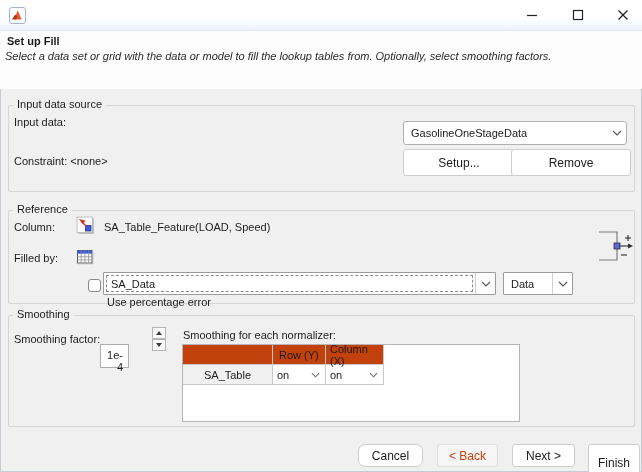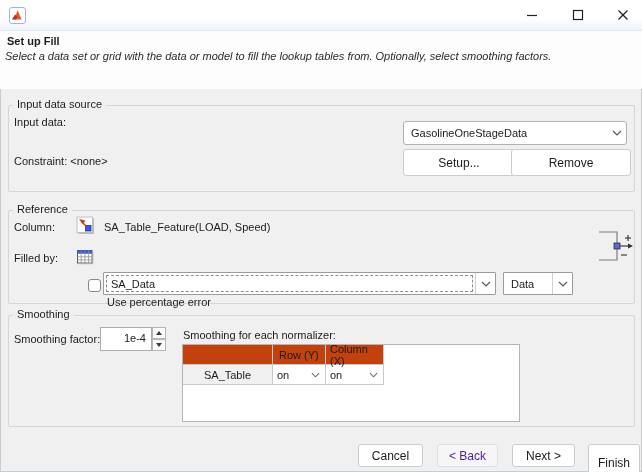--- a/index.html
+++ b/index.html
@@ -26,21 +26,21 @@
   .combo .chev { width:19px; display:flex; align-items:center; justify-content:center; flex:none; }
   .combo.round { border:1px solid #b1b1b1; border-radius:3px; }
   .combo.square { border:1px solid #9b9b9b; border-radius:1px;margin-top:27px; }
   .combo.square .chev { border-left:1px solid #d0d0d0; }
   .combo.focus { position:absolute; }
   .combo.focus::after { content:""; position:absolute; top:2px; left:2px; right:22px; bottom:2px; border:1px dashed #8d8d8d; pointer-events:none; }
   .btn {
     position:absolute; background:#fff; border:1px solid #cdcdcd; border-radius:3px;
     display:flex; align-items:center; justify-content:center; font-size:12px; box-sizing:border-box; cursor:default;
   }
-  .btn.disabled { color:#4c1d95; background:#f6f6f6; border-color:#dedede; }
+  .btn.disabled { color:#c2410c; background:#f6f6f6; border-color:#dedede; }
   .icon16 { position:absolute; width:18px; height:18px; }
   .checkbox { position:absolute; width:13px; height:13px; background:#fff; border:1px solid #898989; border-radius:3px; box-sizing:border-box; }
   .spin-field { position:absolute; background:#fff; border:1px solid #adadad; box-sizing:border-box; text-align:right; }
   .spin-field .num { position:absolute; right:5px; top:4px; }
   .spin-btn { position:absolute; left:0; width:14px; height:12px; background:#fafafa; border:1px solid #b5b5b5; box-sizing:border-box; display:flex; align-items:center; justify-content:center; }
   .tri-up { width:0; height:0; border-left:3.5px solid transparent; border-right:3.5px solid transparent; border-bottom:4.5px solid #3a3a3a; }
   .tri-dn { width:0; height:0; border-left:3.5px solid transparent; border-right:3.5px solid transparent; border-top:4.5px solid #3a3a3a; }
   .ntable { position:absolute; background:#fff; border:1px solid #b5b5b5; box-sizing:border-box; }
   .cell { position:absolute; box-sizing:border-box; border-right:1px solid #c9c9c9; border-bottom:1px solid #c9c9c9; display:flex; align-items:center; }
   .cell.center { justify-content:center; }
@@ -156,21 +156,21 @@
     <line x1="25" y1="30" x2="31" y2="30" stroke="#2f2f2f" stroke-width="1.1"></line>
   </svg>
 
   <div class="checkbox" style="left:88px; top:279px;"></div>
   <span class="lbl" style="left:107px; top:296px;">Use percentage error</span>
 
   <div class="group" style="left:8px; top:315px; width:625px; height:110px;"></div>
   <span class="group-label" style="left:13px; top:309px;">Smoothing</span>
 
   <span class="lbl" style="left:14px; top:333px;">Smoothing factor:</span>
-  <div class="spin-field" style="left:100px; top:327px; width:52px; height:24px;">
+  <div class="spin-field" style="left:100px; top:344px; width:29px; height:24px;">
     <span class="num">1e-4</span>
   </div>
   <div class="spin-btn" style="left:152px; top:327px;">
       <span class="tri-up"></span>
     </div>
   <div class="spin-btn" style="left:152px; top:339px;">
       <span class="tri-dn"></span>
     </div>
 
   <span class="lbl" style="left:183px; top:329px;">Smoothing for each normalizer:</span>
@@ -201,21 +201,21 @@
     <div class="cell" style="left:143px; top:20px; width:58px; height:20px;">
       <span style="padding-left:4px;">on</span>
       <span class="chev-s">
         <svg class="chevron" width="9" height="6" viewBox="0 0 10 6">
             <path d="M1 1 L5 5 L9 1" fill="none" stroke="#6a6a6a" stroke-width="1.2"></path>
           </svg>
       </span>
     </div>
   </div>
 
-  <div class="btn" style="left:358px; top:444px; width:65px; height:23px;">
+  <div class="btn" style="left:358px; top:444px; width:65px; height:23px;border-radius:7px;">
     <span>Cancel</span>
   </div>
   <div class="btn disabled" style="left:437px; top:444px; width:61px; height:23px;">
     <span>&lt; Back</span>
   </div>
   <div class="btn" style="left:512px; top:444px; width:63px; height:23px;">
     <span>Next &gt;</span>
   </div>
   <div class="btn" style="left:588px; top:444px; width:52px; height:37px;">
     <span>Finish</span>

